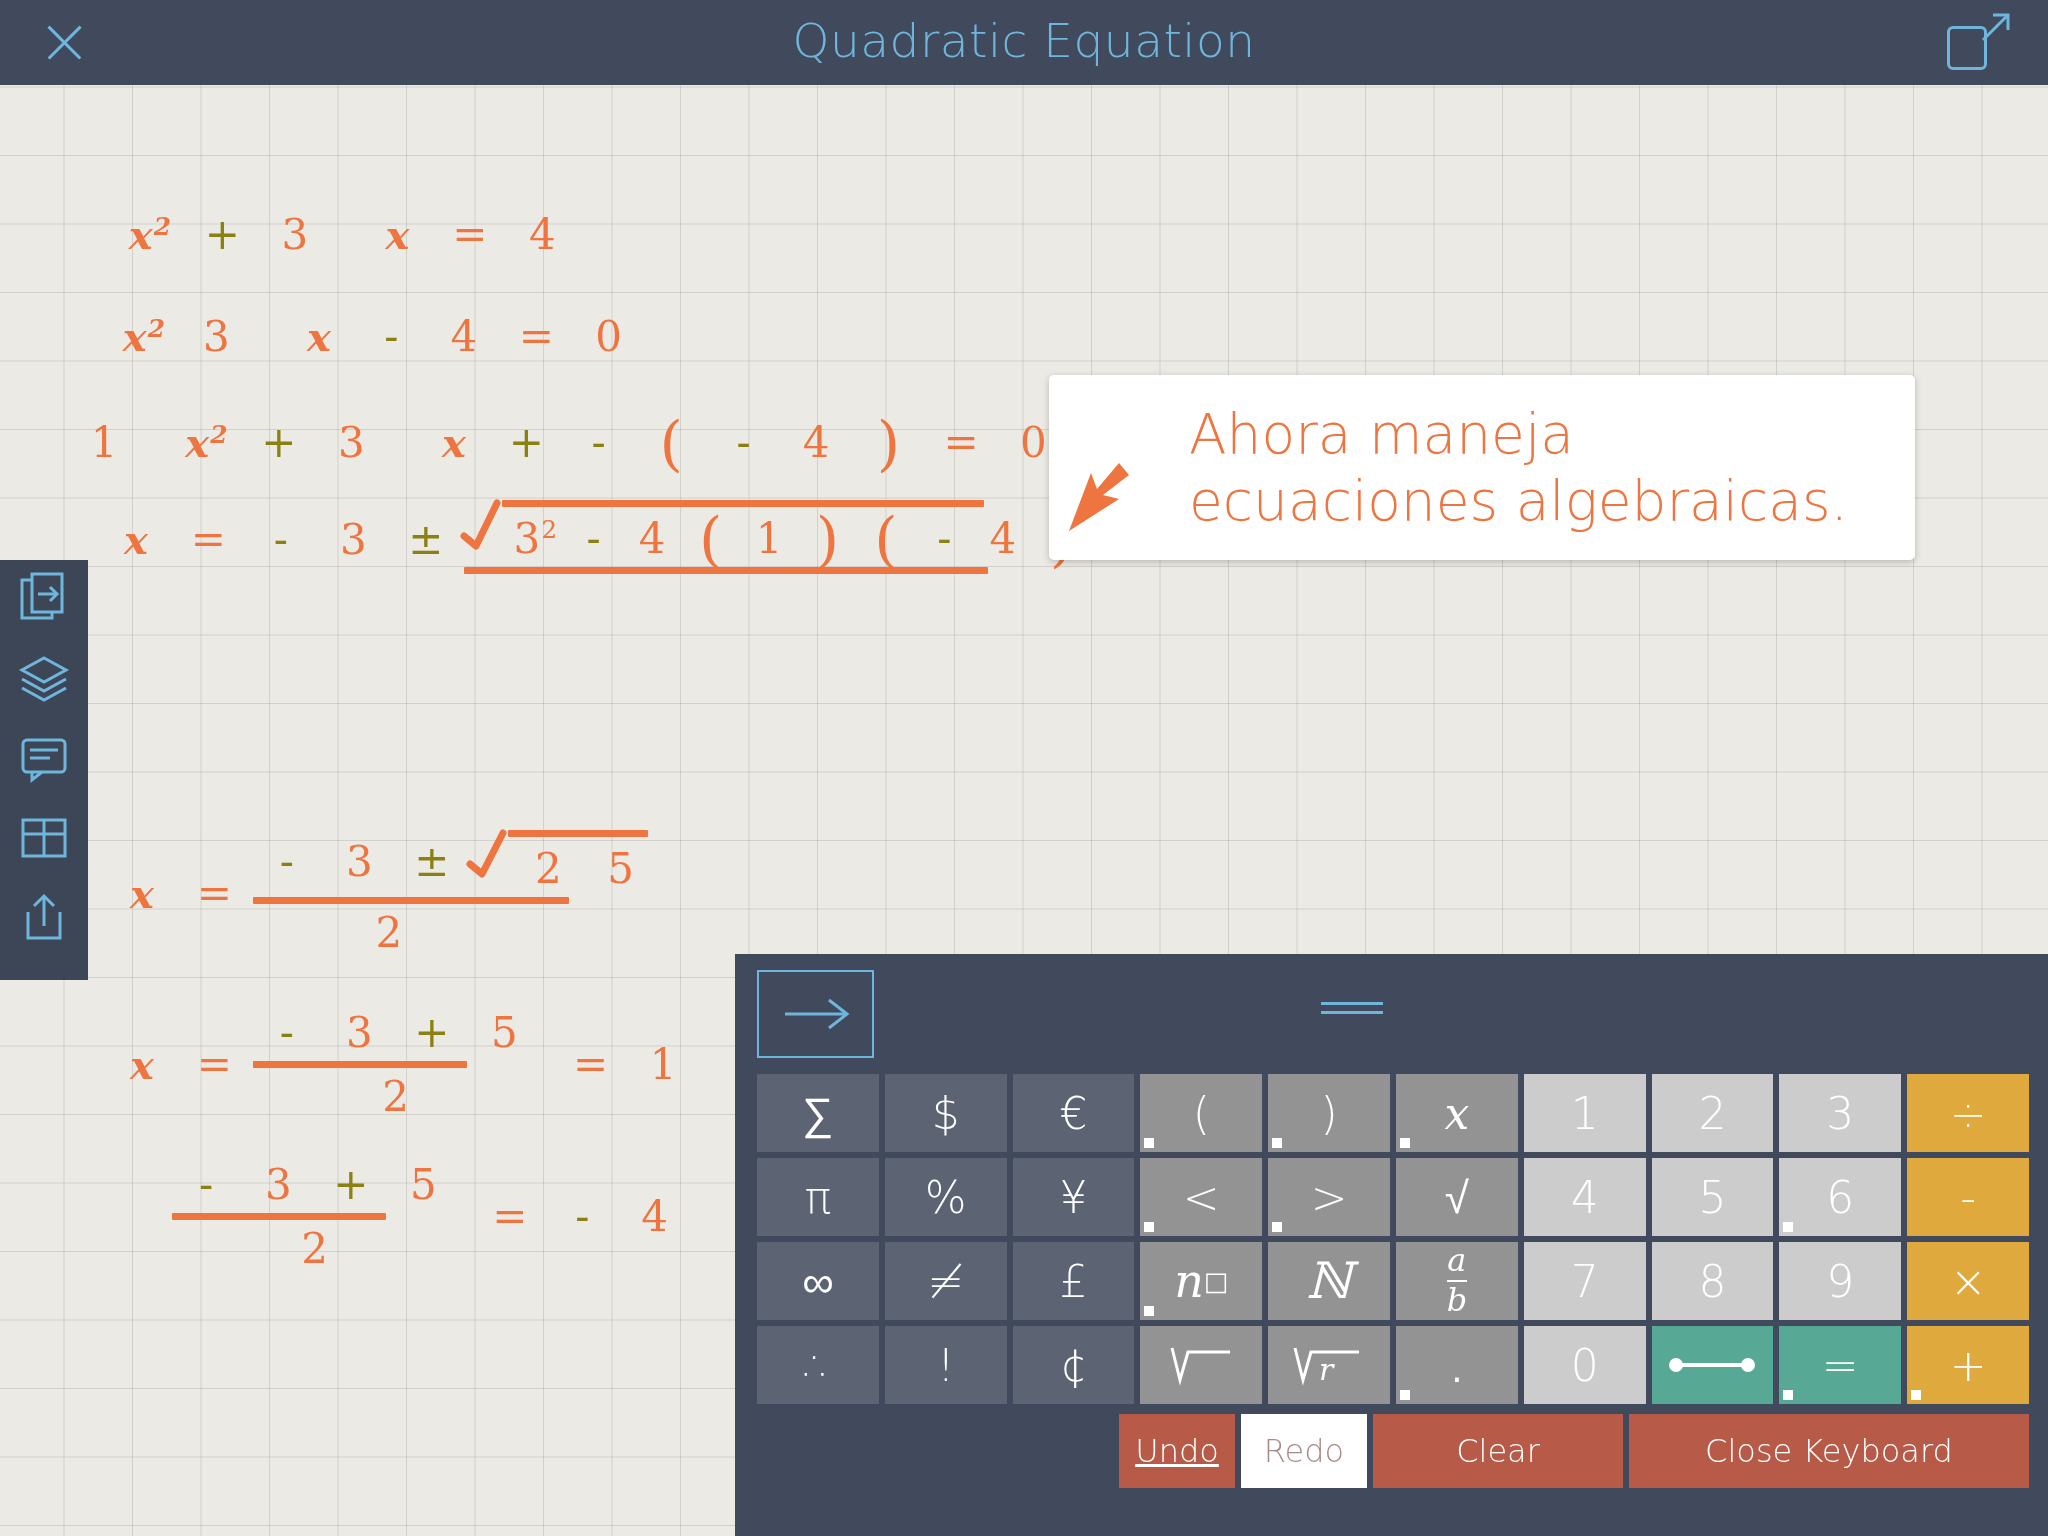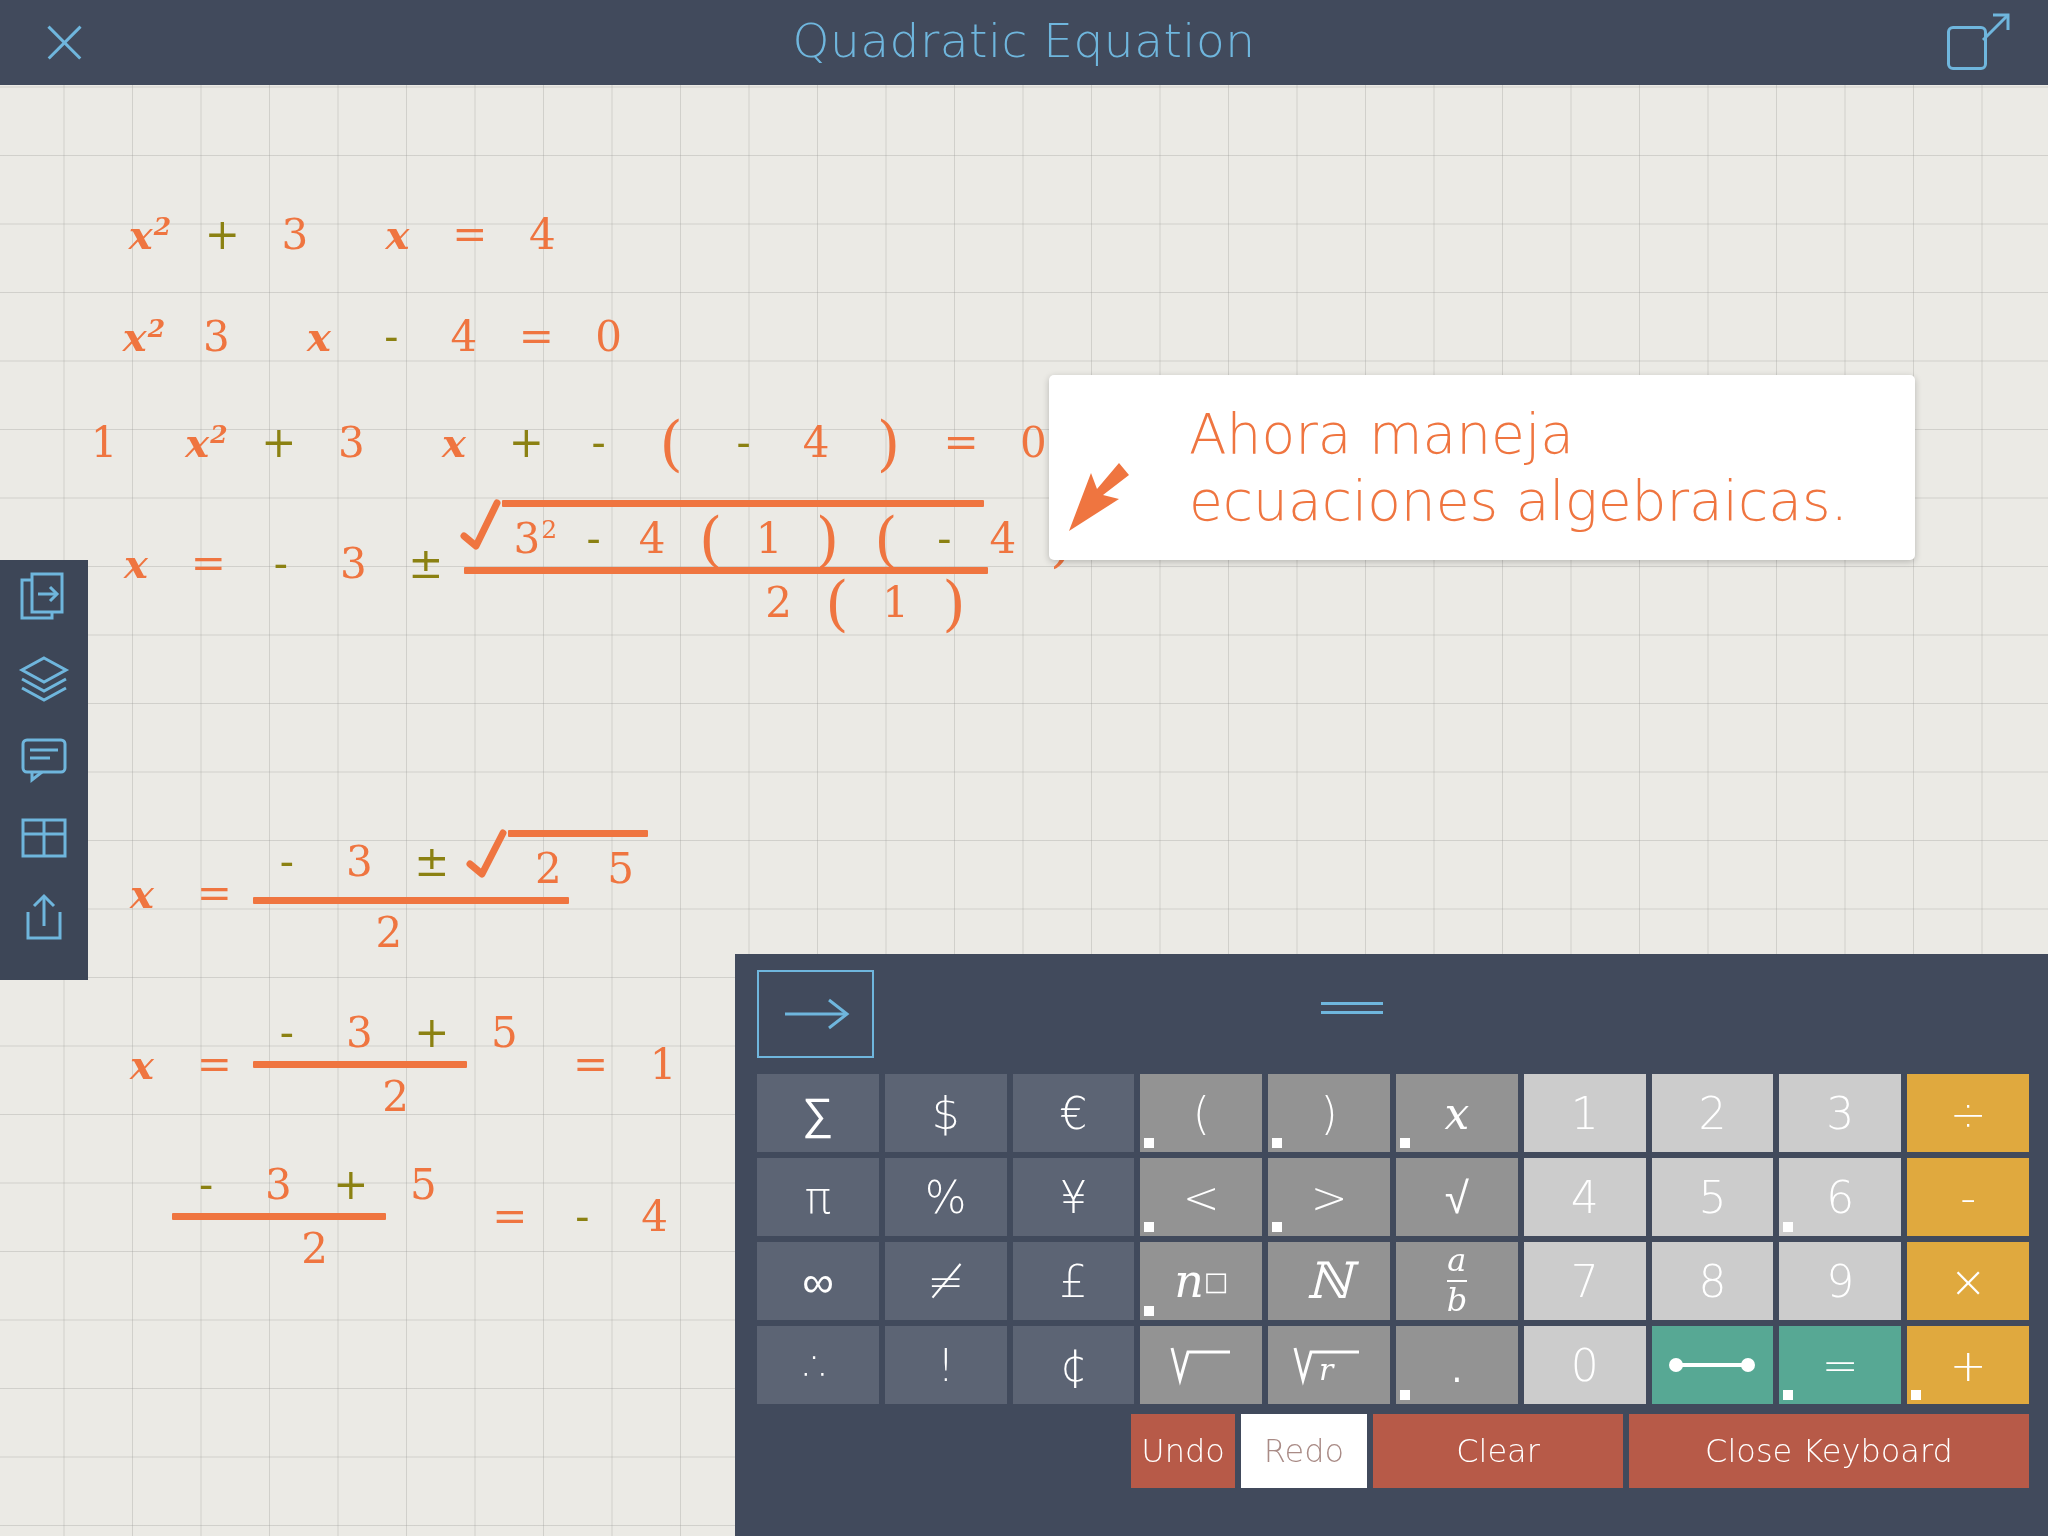--- a/index.html
+++ b/index.html
@@ -140,21 +140,21 @@
 
   #kbactions {
     position:absolute; left:22px; top:460px; width:1272px; height:74px;
     display:flex; gap:6px; justify-content:flex-end;
   }
   .act {
     display:flex; align-items:center; justify-content:center;
     background:#b75a48; color:#fff; font-size:32px; cursor:pointer;
     font-family:"DejaVu Sans", sans-serif; font-weight:300;
   }
-  .act.undo { width:104px; }
+  .act.undo { width:116px;text-decoration:underline; }
   .act.redo { width:126px; background:#ffffff; color:#a98b86; }
   .act.clear{ width:250px; }
   .act.close{ width:400px; }
   svg { overflow:visible; }
 </style>
 </head>
 <body>
 
 <div id="canvas"></div>
 
@@ -266,26 +266,20 @@
           <span class="tok cellw2">1</span>
           <span class="tok par cellw2">)</span>
           <span class="tok par cellw2">(</span>
           <span class="tok op cellw2">-</span>
           <span class="tok cellw2">4</span>
           <span class="tok par cellw2">)</span>
         </span>
       </span>
     </span>
     <span class="bar" style="width:524px; margin-left:0;"></span>
-    <span class="den" style="display:block; text-align:center; padding-left:180px;">
-      <span class="tok cellw2">2</span>
-      <span class="tok par cellw2">(</span>
-      <span class="tok cellw2">1</span>
-      <span class="tok par cellw2">)</span>
-    </span>
   </span>
 </div>
 
 <div class="eq-row" id="l5" style="left:78px; top:830px;">
   <span class="tok var cellw" style="vertical-align:middle">x</span>
   <span class="tok eq cellw" style="vertical-align:middle">=</span>
   <span class="frac">
     <span class="num">
       <span class="tok op cellw">-</span>
       <span class="tok cellw">3</span>

